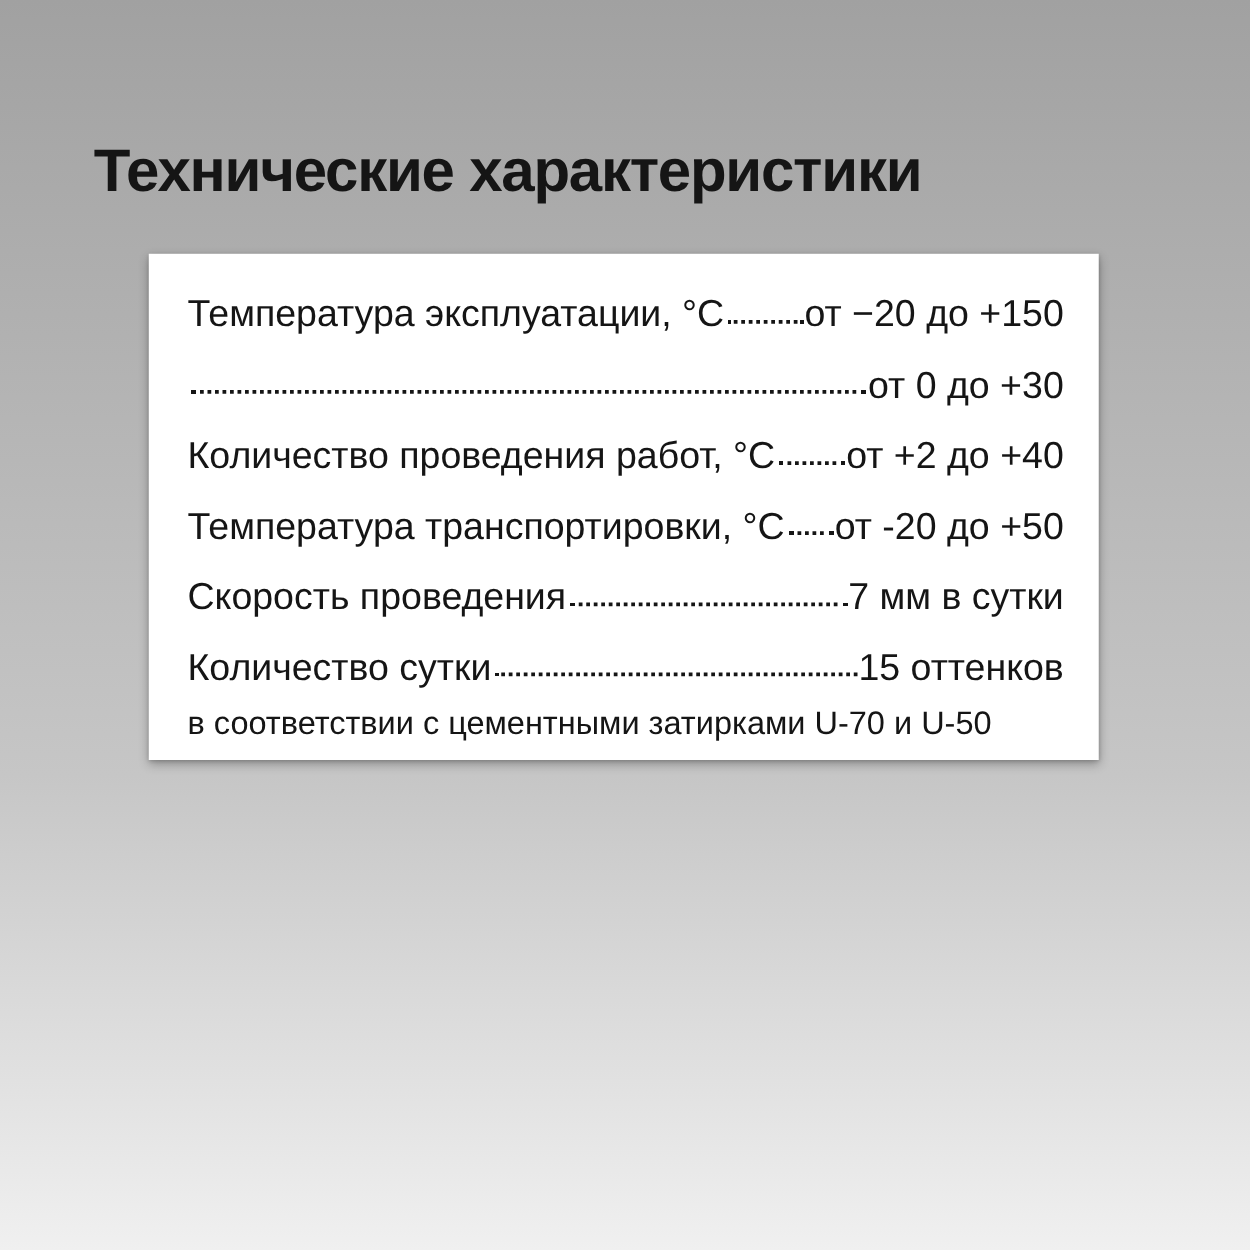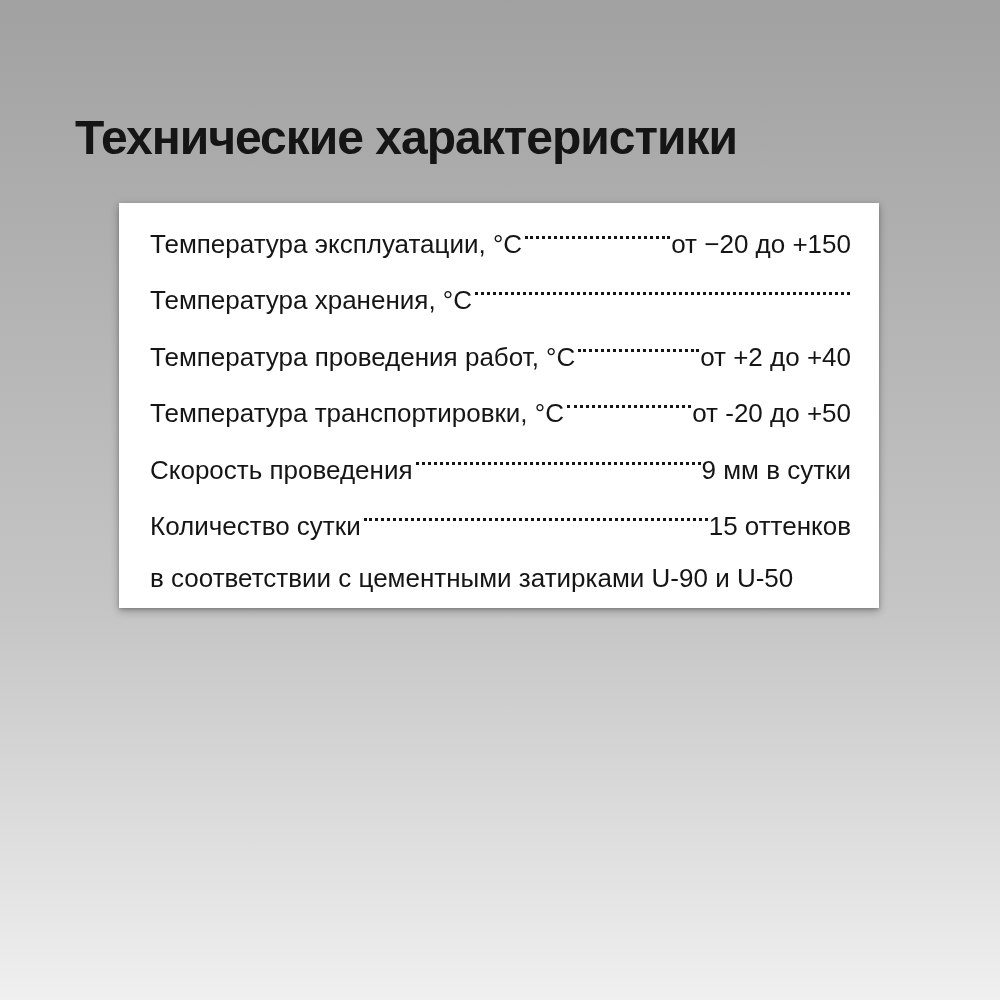--- a/index.html
+++ b/index.html
@@ -35,23 +35,23 @@
     top: 203px;
     width: 760px;
     height: 405px;
     background: var(--card-bg, #ffffff);
     box-shadow: 0 3px 8px rgba(0,0,0,0.30), 0 1px 3px rgba(0,0,0,0.18);
     box-sizing: border-box;
     padding: 13px 28px 0 31px;
   }
   .spec-row {
     display: flex;
-    align-items: center;
+    align-items: flex-end;
     height: 56.5px;
-    font-size: 26px;
+    font-size: 30px;
     color: var(--text, #141414);
     line-height: 1.35;
   }
   .spec-label {
     white-space: nowrap;
     flex: 0 0 auto;
   }
   .dot-leader {
     flex: 1 1 auto;
     border-bottom: 3px dotted var(--text, #1c1c1c);
@@ -77,43 +77,43 @@
 
 <div class="spec-card">
 
   <div class="spec-row">
     <span class="spec-label">Температура эксплуатации, °С</span>
     <span class="dot-leader"></span>
     <span class="spec-value">от −20 до +150</span>
   </div>
 
   <div class="spec-row">
-    <span class="spec-label">Температура хранения, °С</span>
     <span class="dot-leader"></span>
+    <span class="spec-value">от 0 до +30</span>
   </div>
 
   <div class="spec-row">
-    <span class="spec-label">Температура проведения работ, °С</span>
+    <span class="spec-label">Количество проведения работ, °С</span>
     <span class="dot-leader"></span>
     <span class="spec-value">от +2 до +40</span>
   </div>
 
   <div class="spec-row">
     <span class="spec-label">Температура транспортировки, °С</span>
     <span class="dot-leader"></span>
     <span class="spec-value">от -20 до +50</span>
   </div>
 
   <div class="spec-row">
     <span class="spec-label">Скорость проведения</span>
     <span class="dot-leader"></span>
-    <span class="spec-value">9 мм в сутки</span>
+    <span class="spec-value">7 мм в сутки</span>
   </div>
 
   <div class="spec-row">
     <span class="spec-label">Количество сутки</span>
     <span class="dot-leader"></span>
     <span class="spec-value">15 оттенков</span>
   </div>
 
-  <div class="spec-footnote">в соответствии с цементными затирками U-90 и U-50</div>
+  <div class="spec-footnote">в соответствии с цементными затирками U-70 и U-50</div>
 
 </div>
 
 </body></html>

